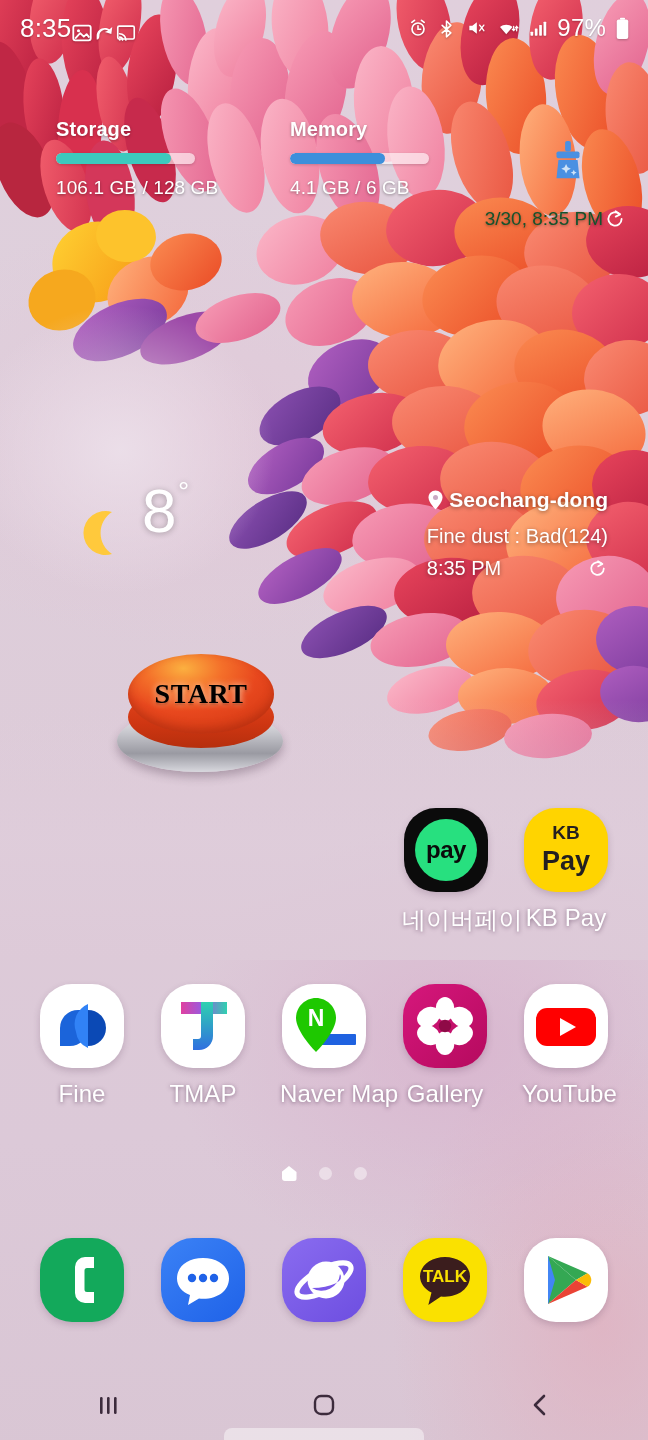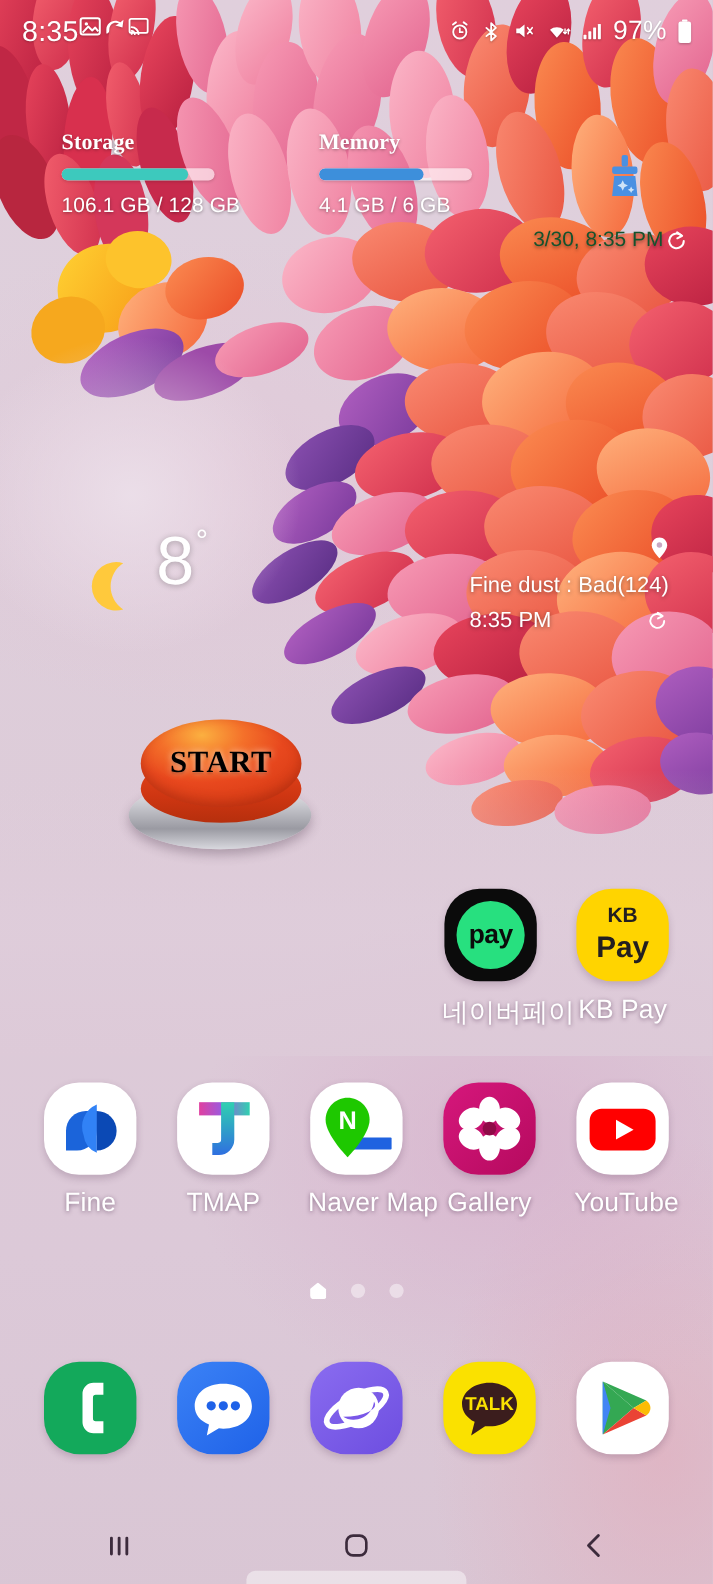--- a/index.html
+++ b/index.html
@@ -21,34 +21,34 @@
   }
   #petals { position:absolute; left:0; top:0; width:648px; height:760px; }
   #hazeL { position:absolute; left:-40px; top:300px; width:320px; height:300px;
      background:radial-gradient(ellipse at 50% 50%, rgba(236,224,234,.9), rgba(236,224,234,0) 68%); }
   #hazeBot { position:absolute; left:0; top:700px; width:648px; height:260px;
      background:linear-gradient(180deg, rgba(224,205,220,.0), rgba(223,205,219,.75) 55%, rgba(221,202,216,.95)); }
 
   
   #statusbar { position:absolute; top:0; left:0; width:648px; height:56px; z-index:40;
      display:flex; align-items:center; justify-content:space-between; padding:0 18px 0 20px; color:#fff; }
-  .sb-left { display:flex; align-items:flex-start; }
+  .sb-left { display:flex; align-items:flex-end; }
   .sb-right { display:flex; align-items:center; gap:9px; }
   #clock { font-size:26px; font-weight:400; letter-spacing:.2px;
      text-shadow:0 1px 2px rgba(0,0,0,.25); }
   .sb-icon { display:block; filter:drop-shadow(0 1px 1px rgba(0,0,0,.25)); }
   #battpct { font-size:24px; letter-spacing:.2px; text-shadow:0 1px 2px rgba(0,0,0,.25); }
 
   
   #sysmon { position:absolute; left:0; top:118px; width:648px; height:125px; z-index:30; color:#fff; }
   .sm-block { position:absolute; top:0; }
   #sm-storage { left:56px; width:200px; }
   #sm-memory { left:290px; width:200px; }
   .sm-title { font-size:20px; font-weight:700; letter-spacing:.1px; margin-bottom:12px;
-     text-shadow:0 1px 3px rgba(0,0,0,.35);font-family:Liberation Serif, serif; }
+     text-shadow:0 1px 3px rgba(0,0,0,.35); }
   .sm-bar { width:139px; height:11px; border-radius:6px; background:rgba(255,255,255,.60);
      overflow:hidden; box-shadow:0 1px 3px rgba(0,0,0,.18); }
   .sm-fill { height:100%; border-radius:6px; }
   .sm-val { margin-top:13px; font-size:19px; letter-spacing:.1px; text-shadow:0 1px 3px rgba(0,0,0,.4); }
   #cleanicon { position:absolute; left:545px; top:20px; width:46px; height:46px; }
   #sm-stamp { position:absolute; right:22px; top:90px; display:flex; align-items:center; gap:1px;
      font-size:19px; color:#14532d; text-shadow:0 1px 3px rgba(0,0,0,.4); }
 
   
   #weather { position:absolute; left:0; top:470px; width:648px; height:120px; z-index:30; color:#fff; }
@@ -363,20 +363,21 @@
     <path d="M38 6 A22 22 0 1 0 38 48 A25 25 0 0 1 38 6 Z" fill="#ffc93c"></path>
   </svg>
   <span id="temp">8</span>
   <span id="deg">°</span>
   <div id="w-right">
     <div id="w-loc">
       <svg width="17" height="20" viewBox="0 0 16 20">
         <path d="M8 0.6 C4.1 0.6 1 3.7 1 7.6 C1 12.6 8 19.4 8 19.4 C8 19.4 15 12.6 15 7.6 C15 3.7 11.9 0.6 8 0.6 Z" fill="#fff"></path>
         <circle cx="8" cy="7.4" r="2.5" fill="#c9a8c2"></circle>
       </svg>
+      <span>Seochang-dong</span>
     </div>
     <div id="w-dust">Fine dust : Bad(124)</div>
     <div id="w-time">
       <span>8:35 PM</span>
       <svg width="21" height="21" viewBox="0 0 24 24">
         <path d="M19.2 12 a7.2 7.2 0 1 1 -2.4 -5.4" fill="none" stroke="#fff" stroke-width="2" stroke-linecap="round"></path>
         <path d="M12.6 3.6 L17.6 6.9 L12.8 9.4" fill="none" stroke="#fff" stroke-width="2" stroke-linecap="round" stroke-linejoin="round"></path>
       </svg>
     </div>
   </div>

